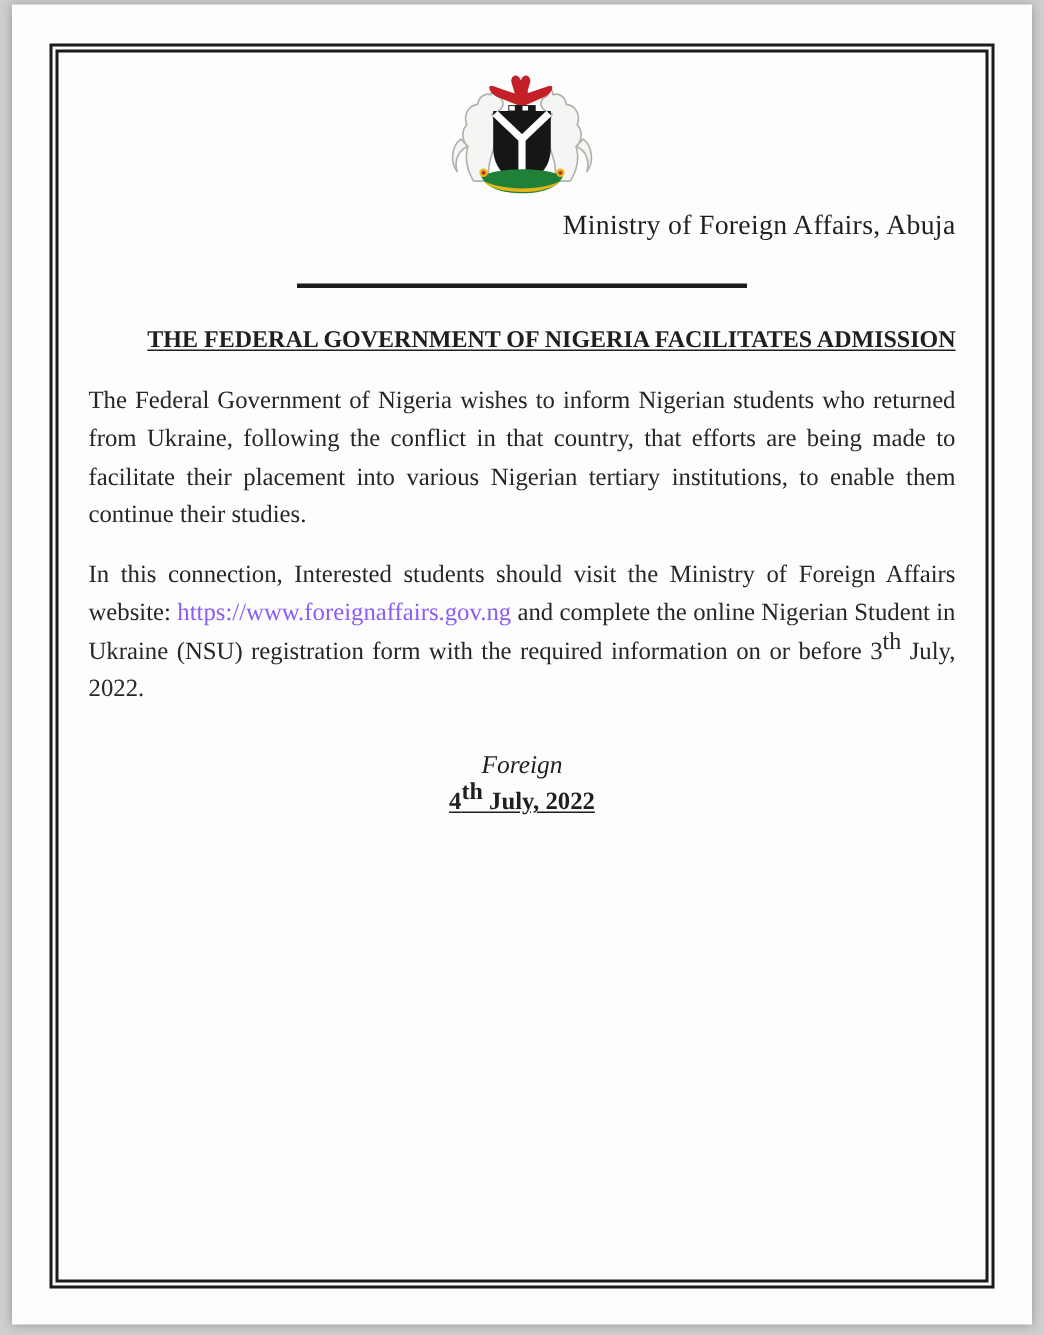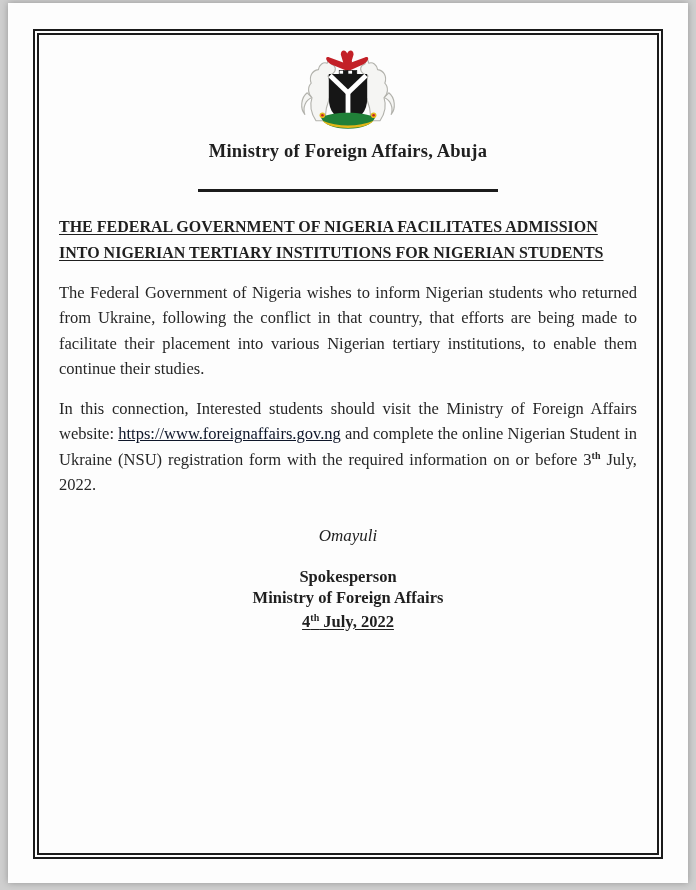--- a/index.html
+++ b/index.html
@@ -22,38 +22,38 @@
     padding:2px;
   }
   .frame-inner {
     width:100%; height:100%;
     border:2px solid #1b1b1b;
     padding:10px 20px 0 20px;
     overflow:hidden;
   }
   .emblem { display:block; margin:2px auto 4px auto; }
   .doc-title {
-    text-align:center; font-weight:bold; font-size:18.5px;
+    text-align:right; font-weight:normal; font-size:18.5px;
     letter-spacing:.2px; margin:4px 0 0 0; color:#1f1f1f;
   }
   .title-rule {
     width:300px; height:3px; background:#1c1c1c;
     margin:27px auto 22px auto;
   }
   .headline {
-    text-align:left; font-weight:bold; font-size:16px;
+    text-align:right; font-weight:bold; font-size:16px;
     color:#1f1f1f; line-height:1.62;
   }
   .headline div { text-decoration:underline; text-underline-offset:2px; }
   .para {
     font-size:16.5px; line-height:1.545; text-align:justify;
     margin:14px 0 0 0; color:#262626;
   }
-  .para sup, .sig sup { font-size:10px; line-height:0;font-weight:bold; }
-  a.link { color:#0f172a; text-decoration:underline; cursor:pointer;margin-top:20px; }
+  .para sup, .sig sup { font-size:16px; line-height:0; }
+  a.link { color:#8b5cf6; cursor:pointer;margin-top:20px; }
   .sig { text-align:center; color:#1f1f1f; }
   .signed { font-style:italic; font-size:17px; margin-top:28px; }
   .sig-name { font-weight:bold; font-size:17px; margin-top:20px; }
   .sig-role { font-weight:bold; font-size:16.5px; line-height:1.28; margin-top:20px; }
   .sig-date { font-weight:bold; font-size:16.5px; margin-top:4px; }
   .sig-date .u { text-decoration:underline; text-underline-offset:2px; }
 </style>
 </head>
 <body>
 
@@ -102,31 +102,26 @@
           <circle cx="102" cy="85" r="1.6" fill="#c32027"></circle>
         </g>
       </svg>
 
       <h1 class="doc-title">Ministry of Foreign Affairs, Abuja</h1>
 
       <div class="title-rule"></div>
 
       <div class="headline">
         <div>THE FEDERAL GOVERNMENT OF NIGERIA FACILITATES ADMISSION</div>
-        <div>INTO NIGERIAN TERTIARY INSTITUTIONS FOR NIGERIAN STUDENTS</div>
       </div>
 
       <p class="para">The Federal Government of Nigeria wishes to inform Nigerian students who returned from Ukraine, following the conflict in that country, that efforts are being made to facilitate their placement into various Nigerian tertiary institutions, to enable them continue their studies.</p>
 
       <p class="para"><span>In this connection, Interested students should visit the Ministry of Foreign Affairs website: </span><a class="link">https://www.foreignaffairs.gov.ng</a><span> and complete the online Nigerian Student in Ukraine (NSU) registration form with the required information on or before 3</span><sup>th</sup><span> July, 2022.</span></p>
 
       <div class="sig">
-        <div class="signed">Omayuli</div>
-        <div class="sig-role">
-          <div>Spokesperson</div>
-          <div>Ministry of Foreign Affairs</div>
-        </div>
+        <div class="signed">Foreign</div>
         <div class="sig-date"><span class="u"><span>4</span><sup>th</sup><span> July, 2022</span></span></div>
       </div>
 
     </div>
   </div>
 </div>
 
 </body></html>

